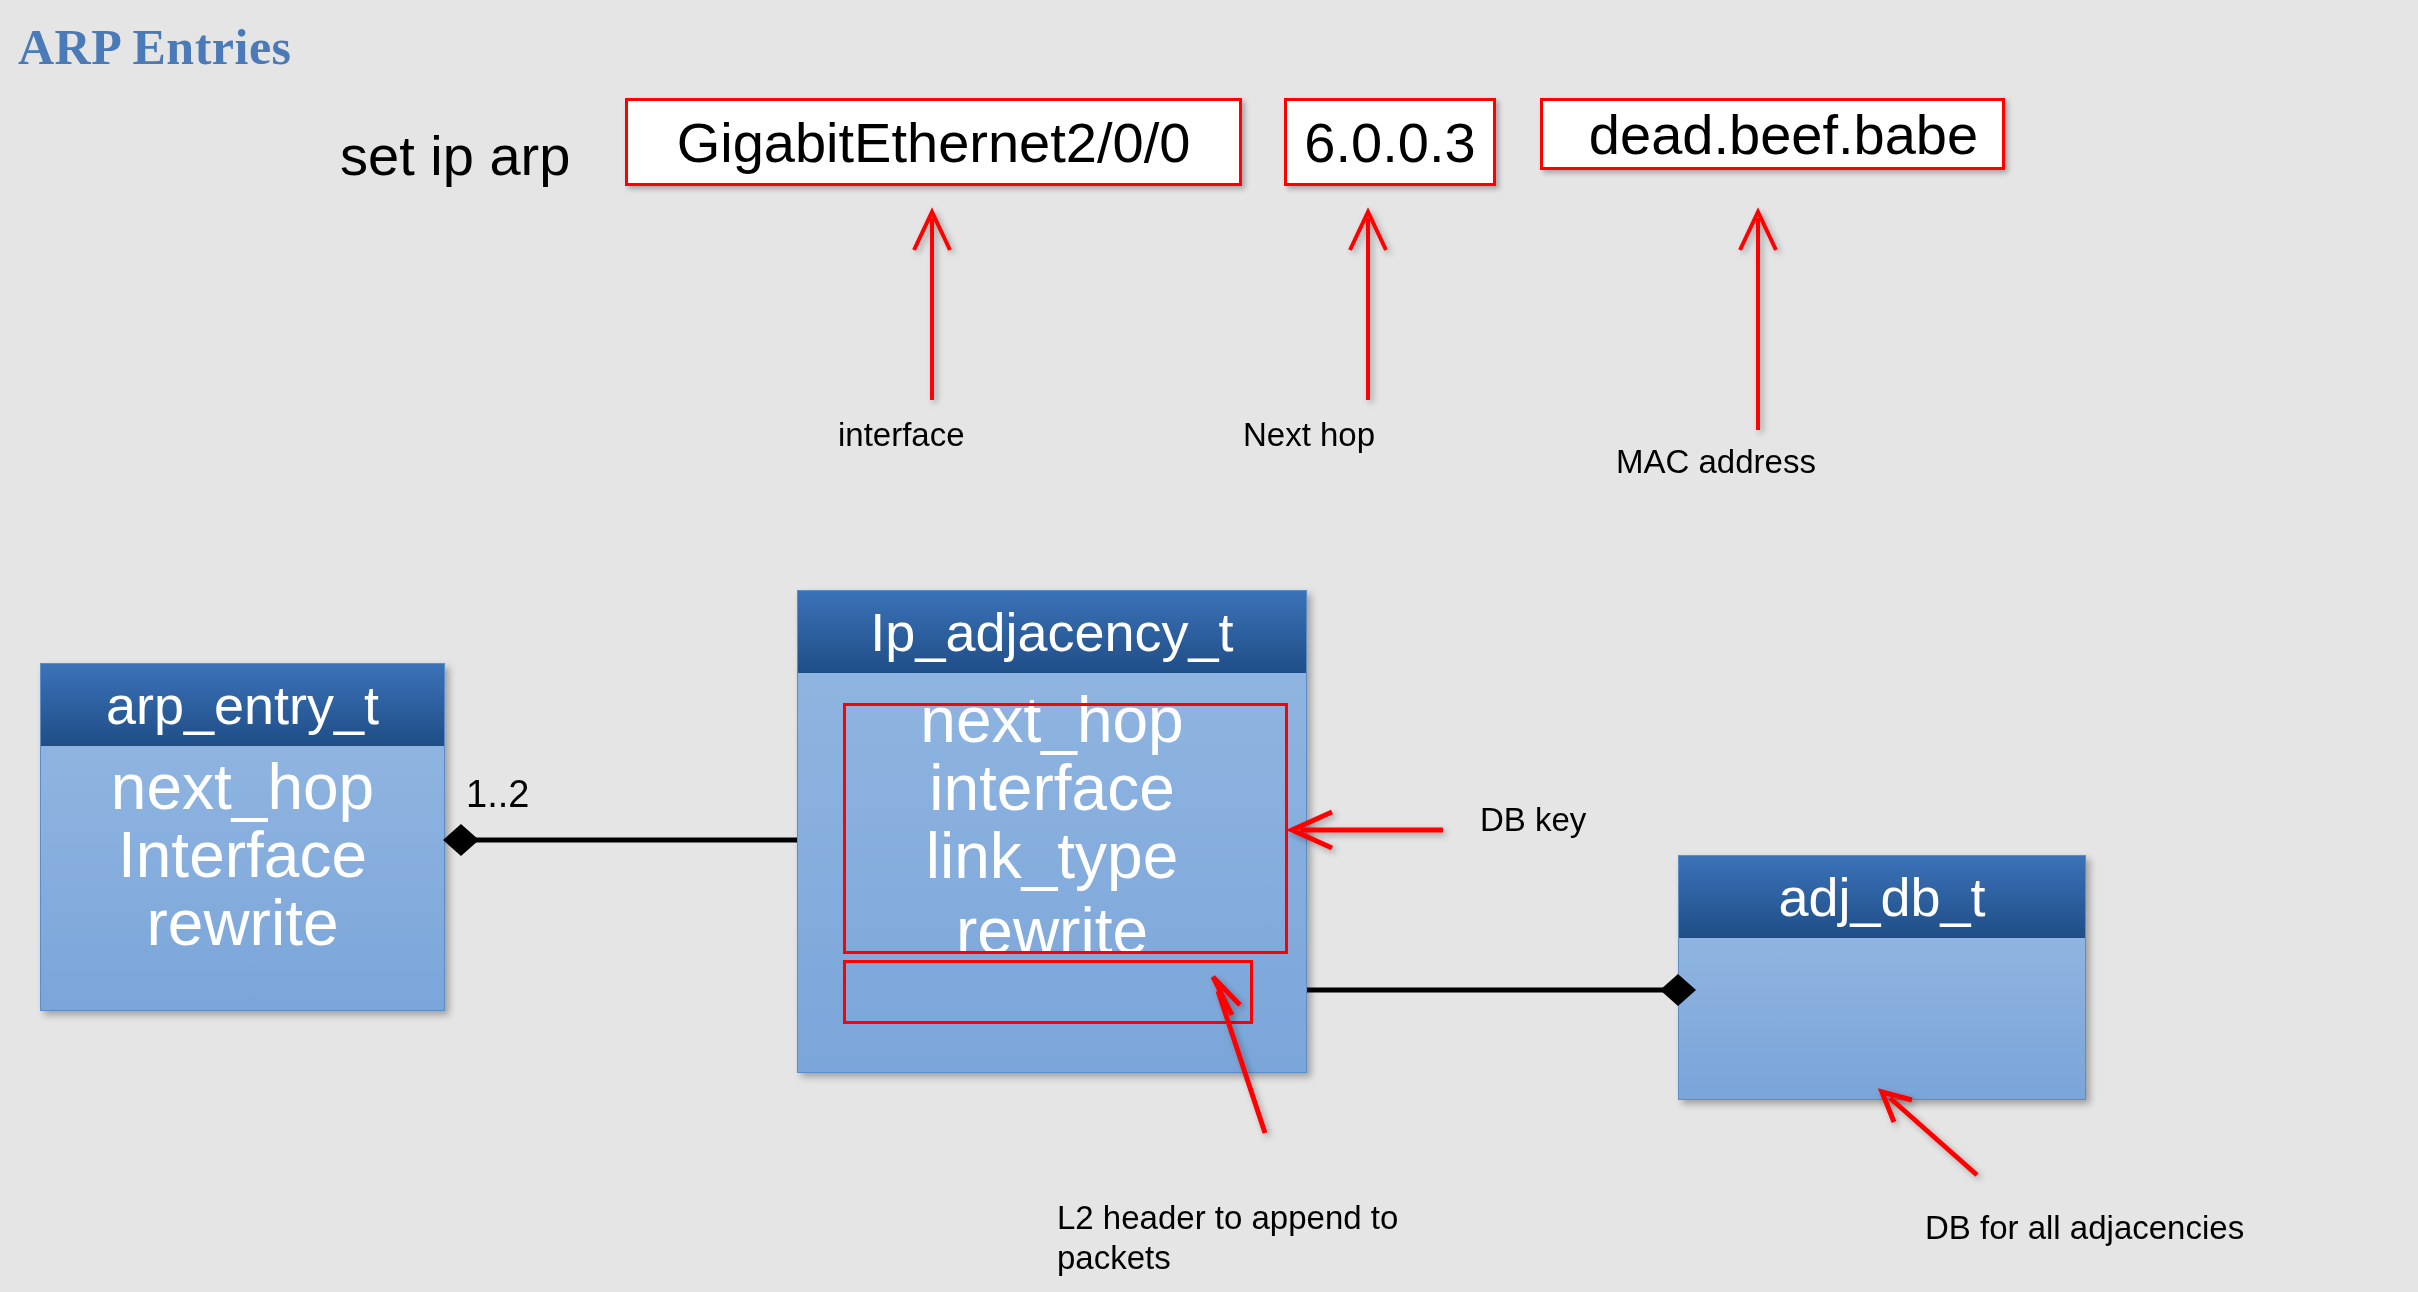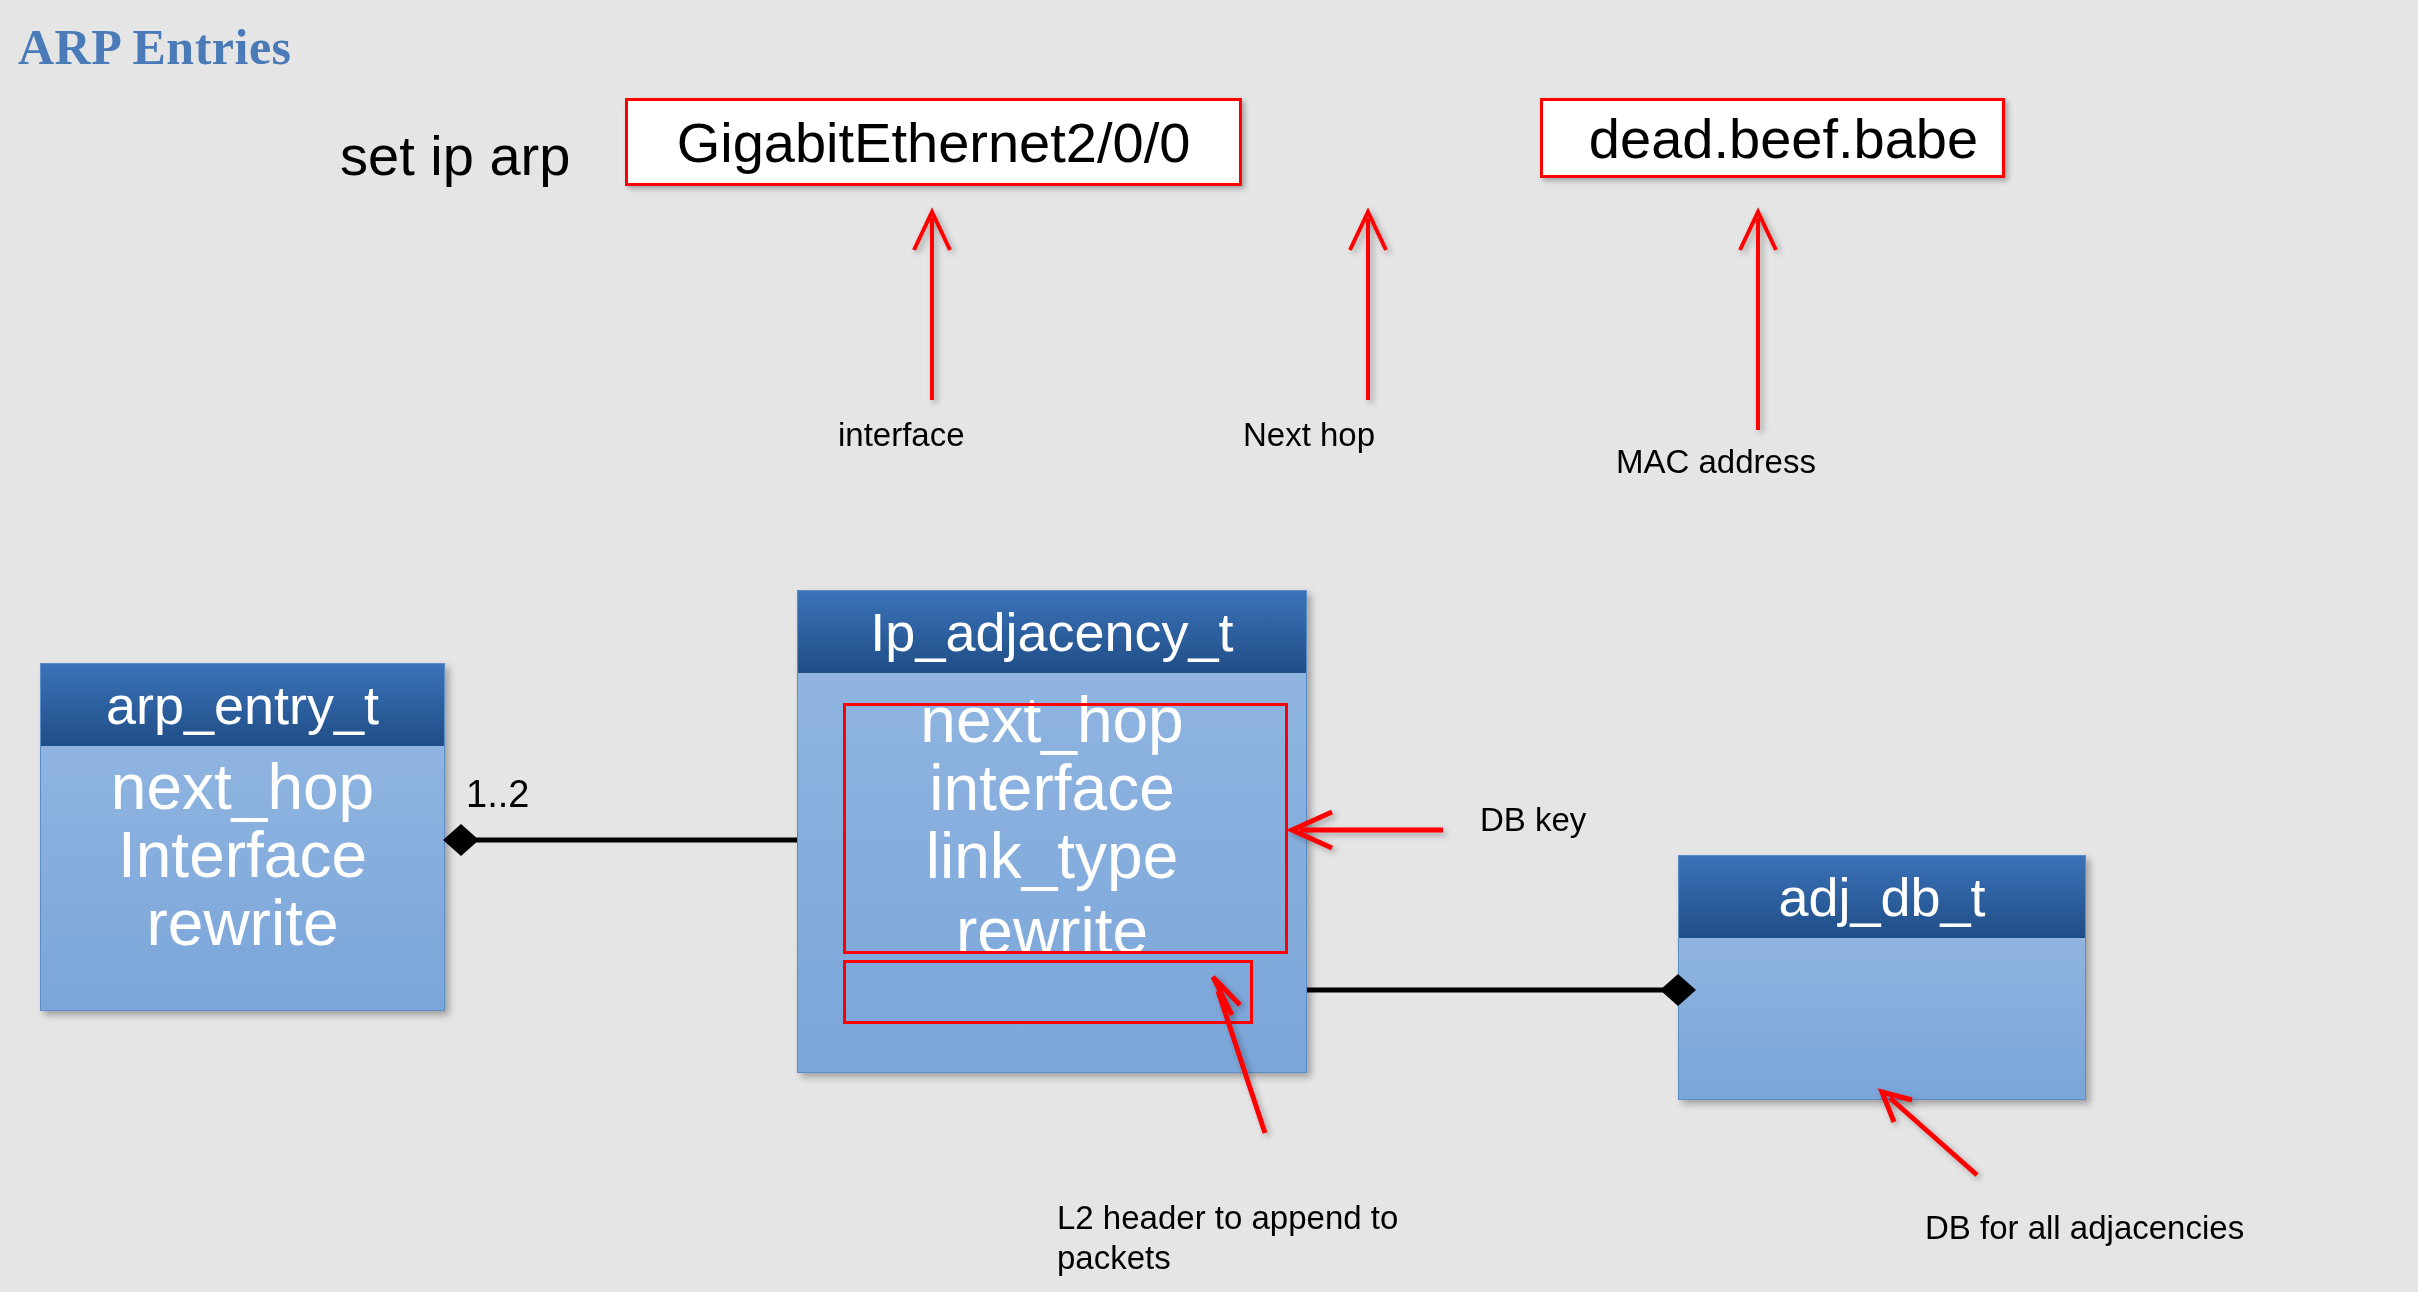--- a/index.html
+++ b/index.html
@@ -135,22 +135,23 @@
 <body>
 
 <div id="slide">
 
   <div class="slide-title">ARP Entries</div>
 
   <div class="cmd-text" style="left:340px; top:128px;">set ip arp</div>
 
   <div class="cmd-box" style="left:625px; top:98px; width:617px; height:88px;">GigabitEthernet2/0/0</div>
 
-
-  <div class="cmd-box" style="left:1540px; top:98px; width:465px; height:80px;padding-left:22px;">dead.beef.babe</div>
+  <div class="cmd-box" style="left:1284px; top:98px; width:212px; height:88px;">6.0.0.3</div>
+
+  <div class="cmd-box" style="left:1540px; top:98px; width:465px; height:72px;padding-left:22px;">dead.beef.babe</div>
 
   <div class="callout-label" style="left:838px; top:415px;">interface</div>
 
   <div class="callout-label" style="left:1243px; top:415px;">Next hop</div>
 
   <div class="callout-label" style="left:1616px; top:442px;">MAC address</div>
 
   <div class="uml-box" style="left:40px; top:663px; width:405px; height:348px;">
     <div class="uml-header" style="height:82px;">arp_entry_t</div>
     <div class="uml-body" style="height:266px; padding-top:8px;">

